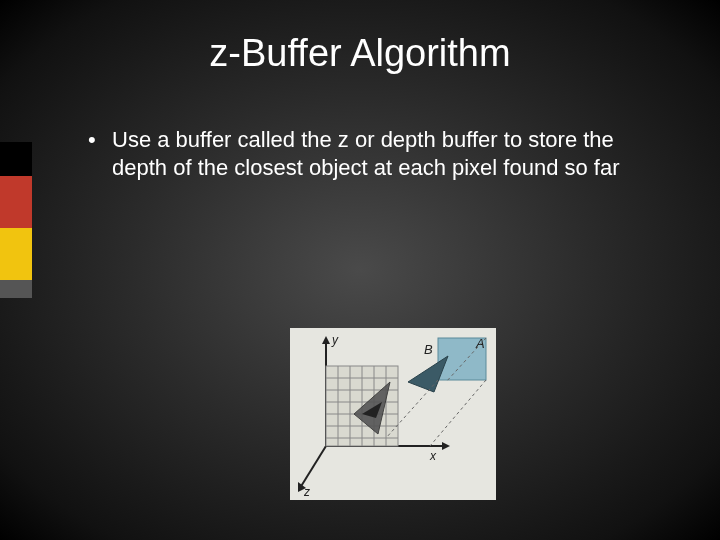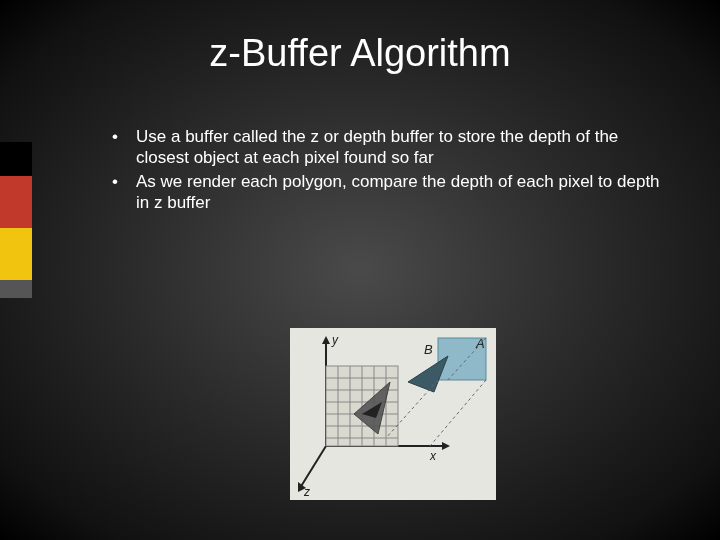--- a/index.html
+++ b/index.html
@@ -30,23 +30,23 @@
     width: 720px;
     text-align: center;
     font-size: 38px;
     font-weight: 400;
     color: #fff;
     margin-top: 8px;
   }
   .content {
     position: absolute;
     top: 126px;
-    left: 112px;
+    left: 88px;
     width: 560px;
-    font-size: 17px;
+    font-size: 22px;
     line-height: 1.25;
   }
   .content ul { list-style: none; }
   .content li { position: relative; padding-left: 24px; margin-bottom: 2px; }
   .content li::before {
     content: "•";
     position: absolute;
     left: 0;
     top: 0;
     color: #fff;
@@ -69,21 +69,20 @@
   <div class="red"></div>
   <div class="yellow"></div>
   <div class="grey"></div>
 </div>
 
 <h1 class="title">z-Buffer Algorithm</h1>
 
 <div class="content">
   <ul>
     <li>Use a buffer called the z or depth buffer to store the depth of the closest object at each pixel found so far</li>
-    <li>As we render each polygon, compare the depth of each pixel to depth in z buffer</li>
   </ul>
 </div>
 
 <div class="diagram">
   <svg width="206" height="172" viewBox="0 0 206 172">
 
     <line x1="36" y1="12" x2="36" y2="118" stroke="#222" stroke-width="2"></line>
     <polygon points="36,8 32,16 40,16" fill="#222"></polygon>
     <text x="42" y="16" font-size="12" font-style="italic" fill="#222">y</text>
 

